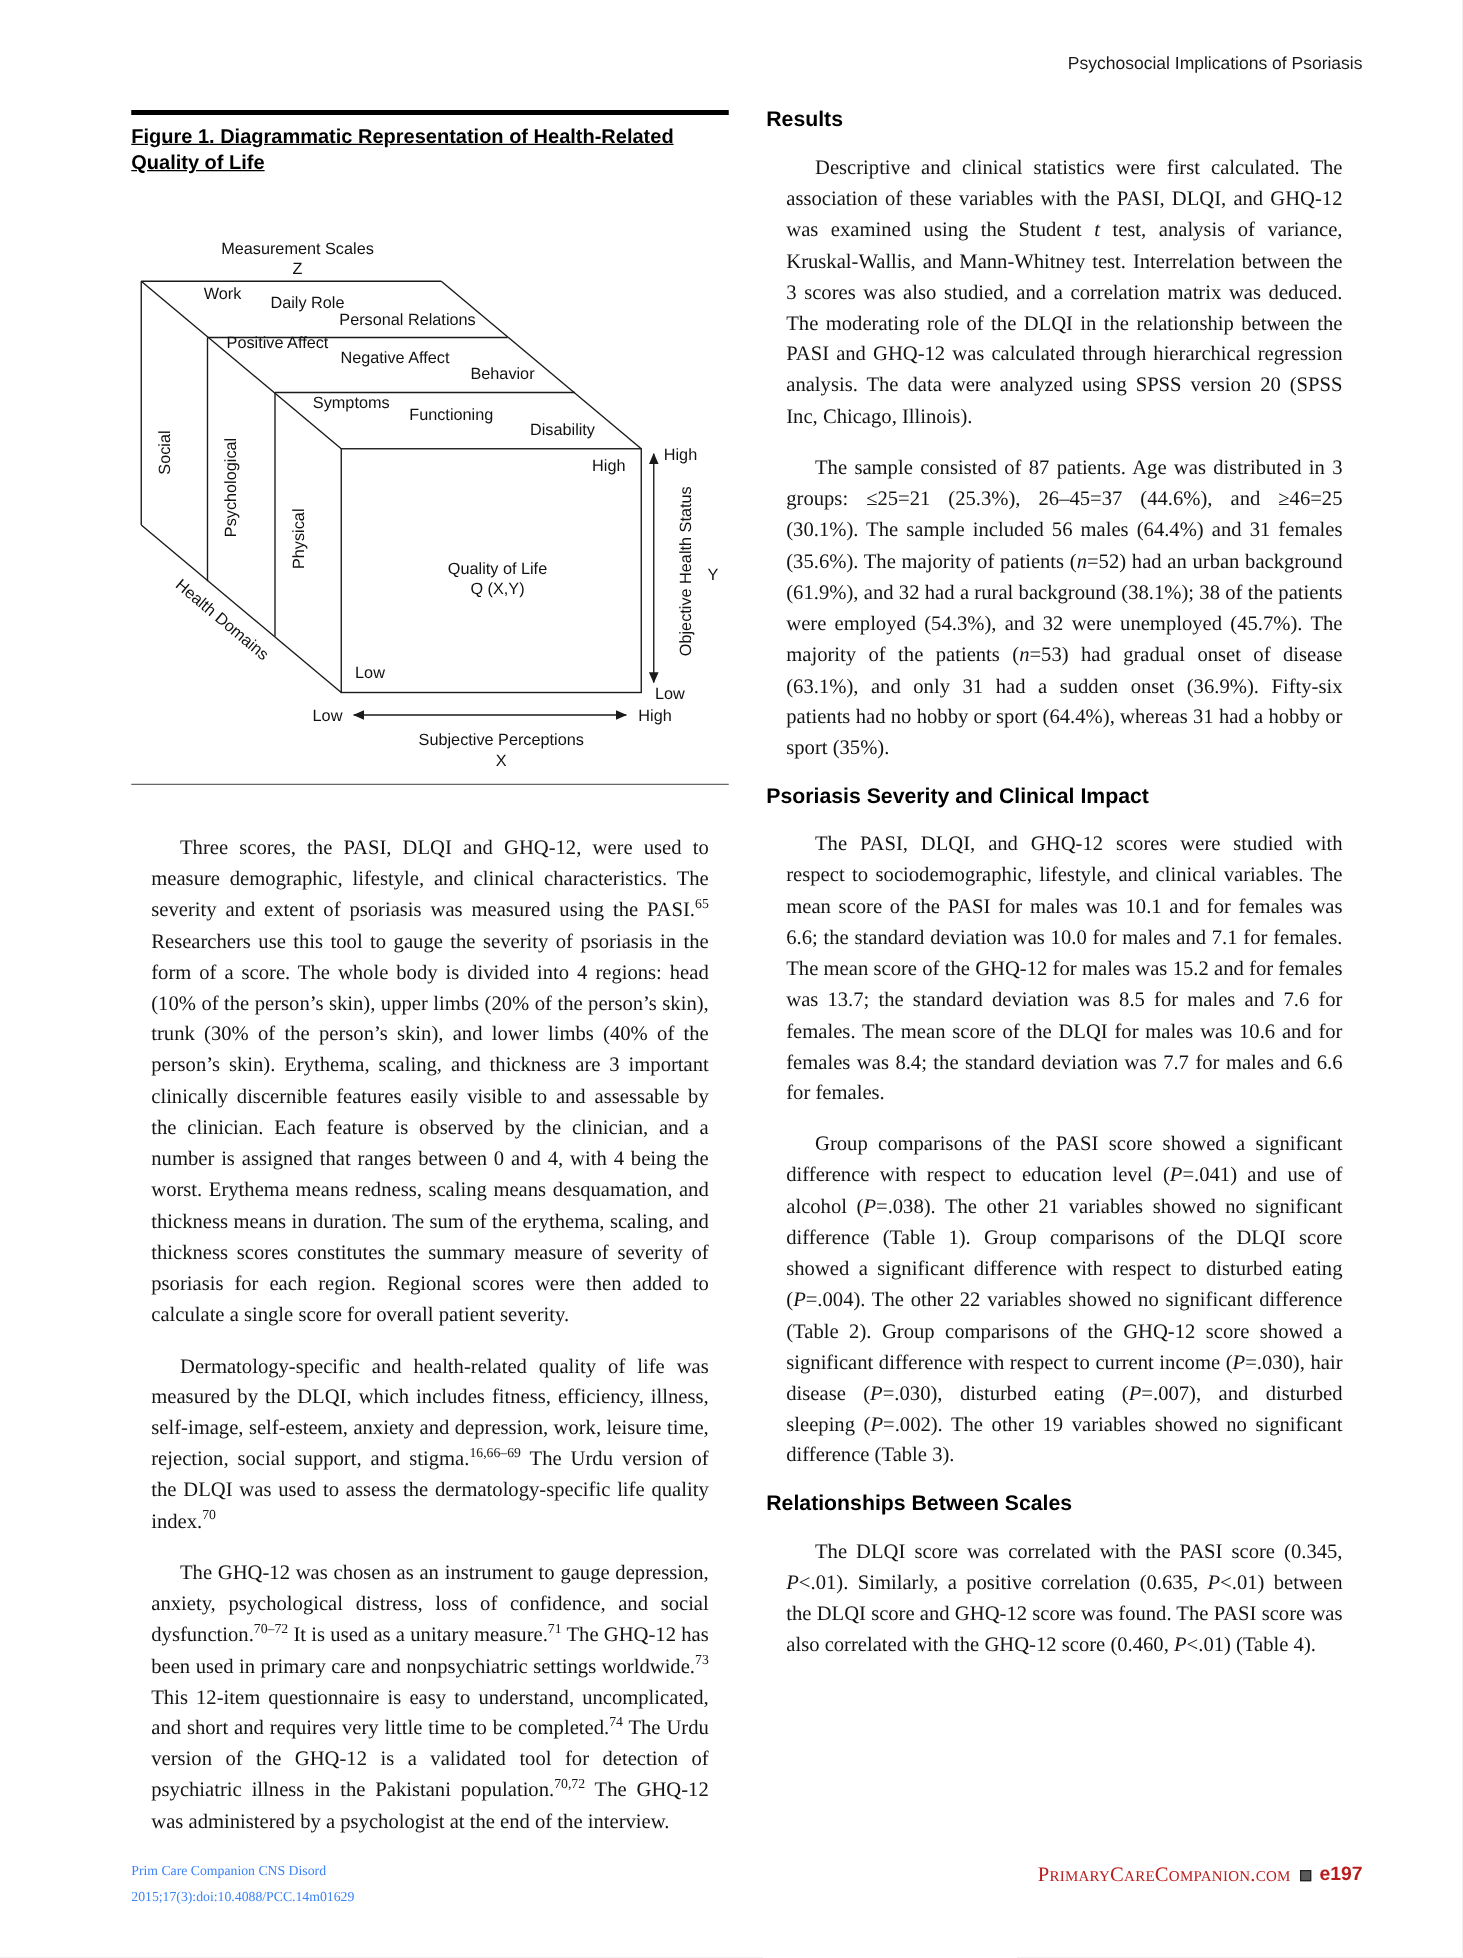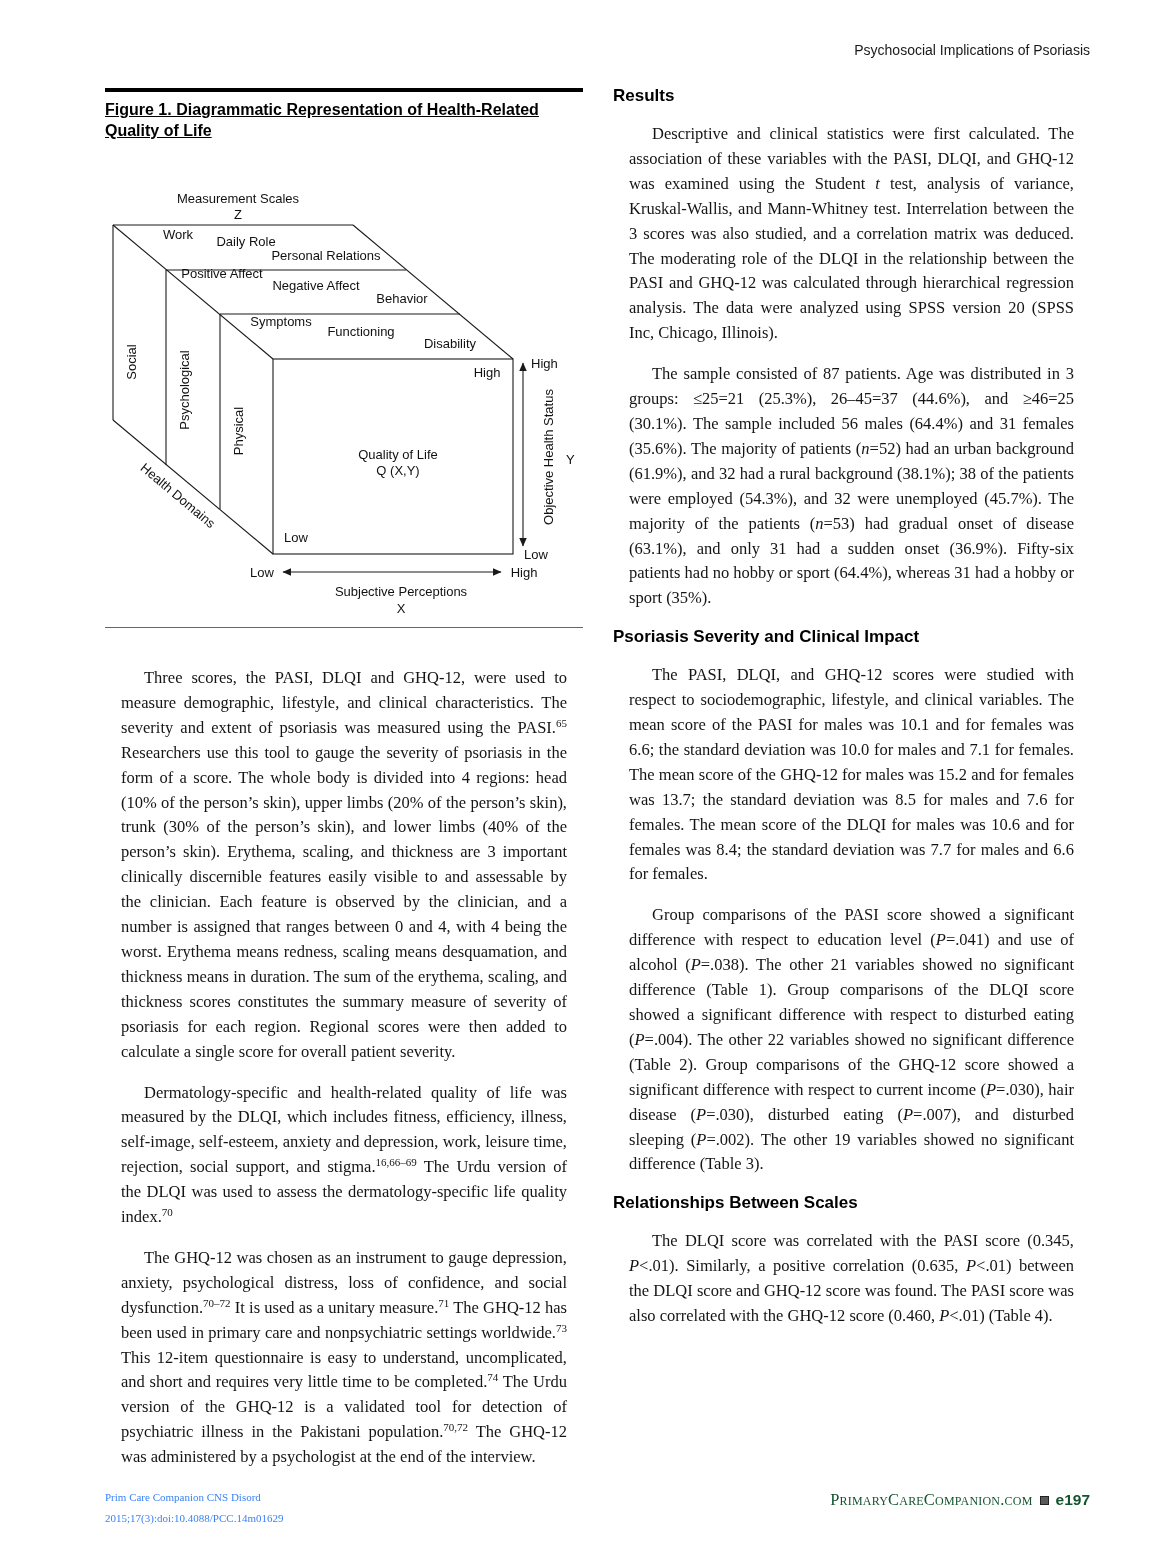--- a/index.html
+++ b/index.html
@@ -85,21 +85,21 @@
     line-height: 21px;
     color: #3b82f6;
   }
   .footer-right {
     position: absolute;
     right: 80px;
     top: 1490px;
     display: flex;
     align-items: center;
     gap: 7px;
-    color: #14532d;
+    color: #b91c1c;
   }
   .footer-site {
     font-family: "Liberation Serif", serif;
     font-variant: small-caps;
     font-size: 16.5px;
     letter-spacing: 0.2px;
   }
   .footer-square {
     display: inline-block;
     width: 9px;

